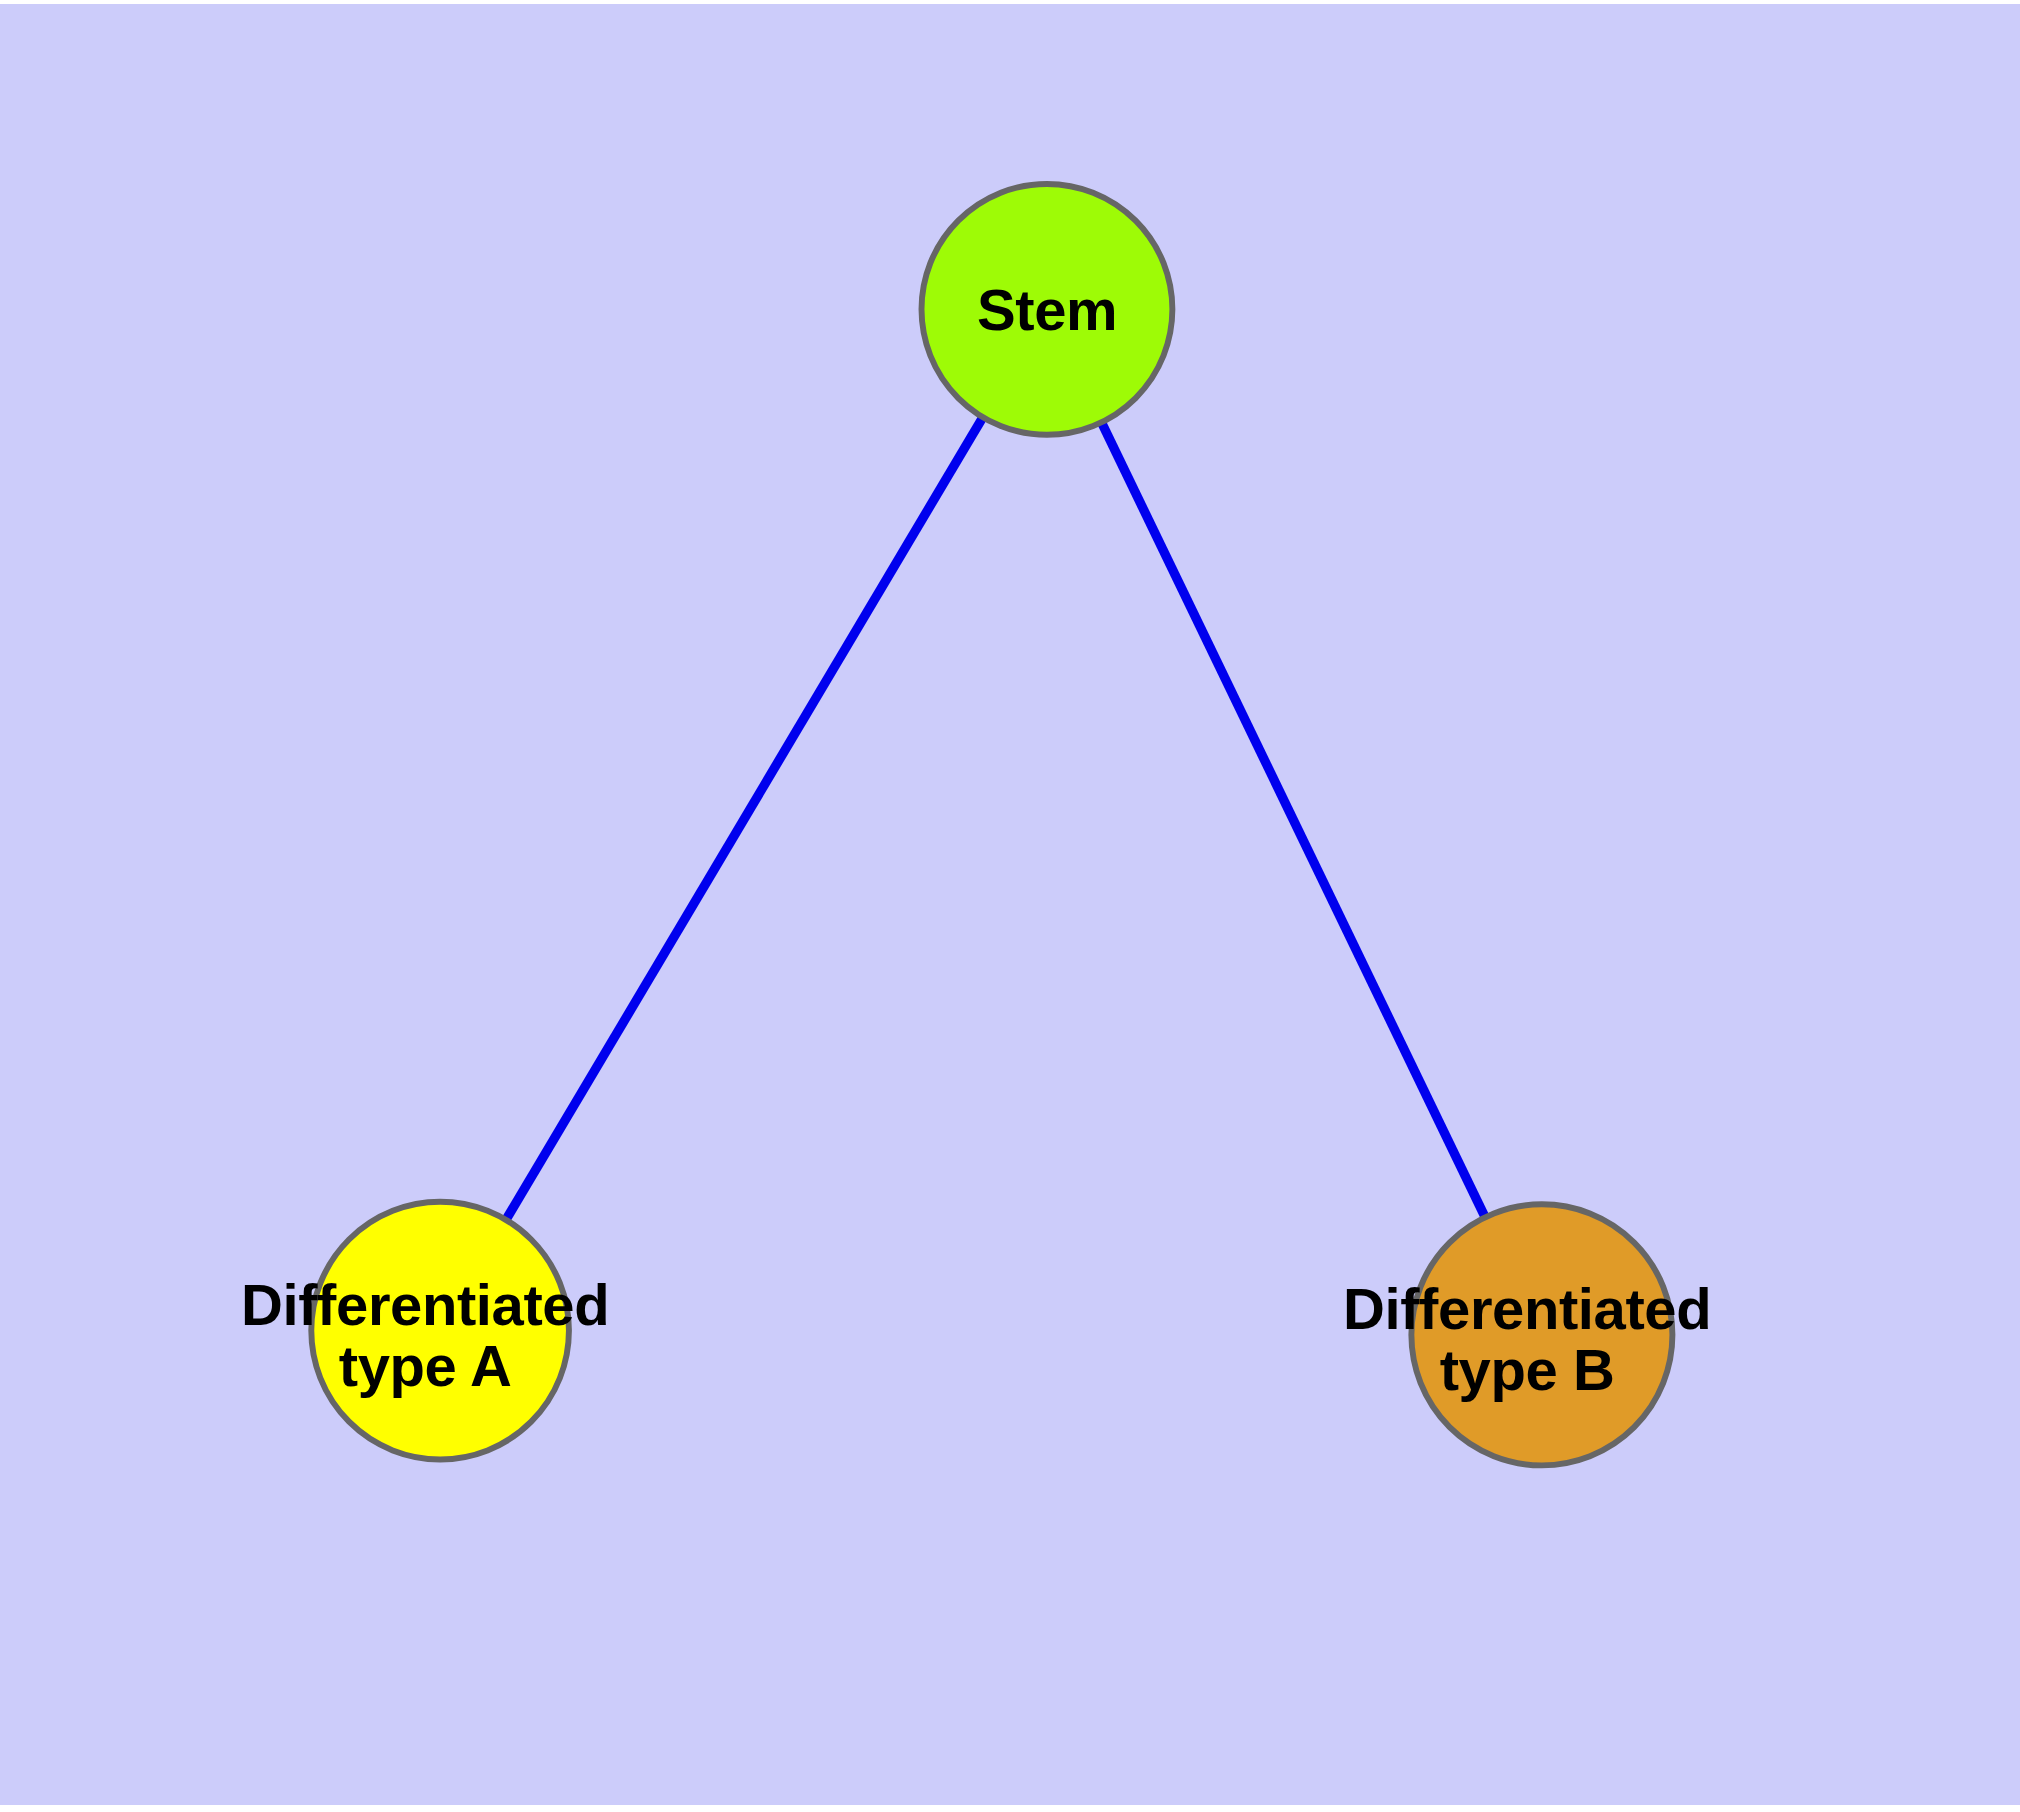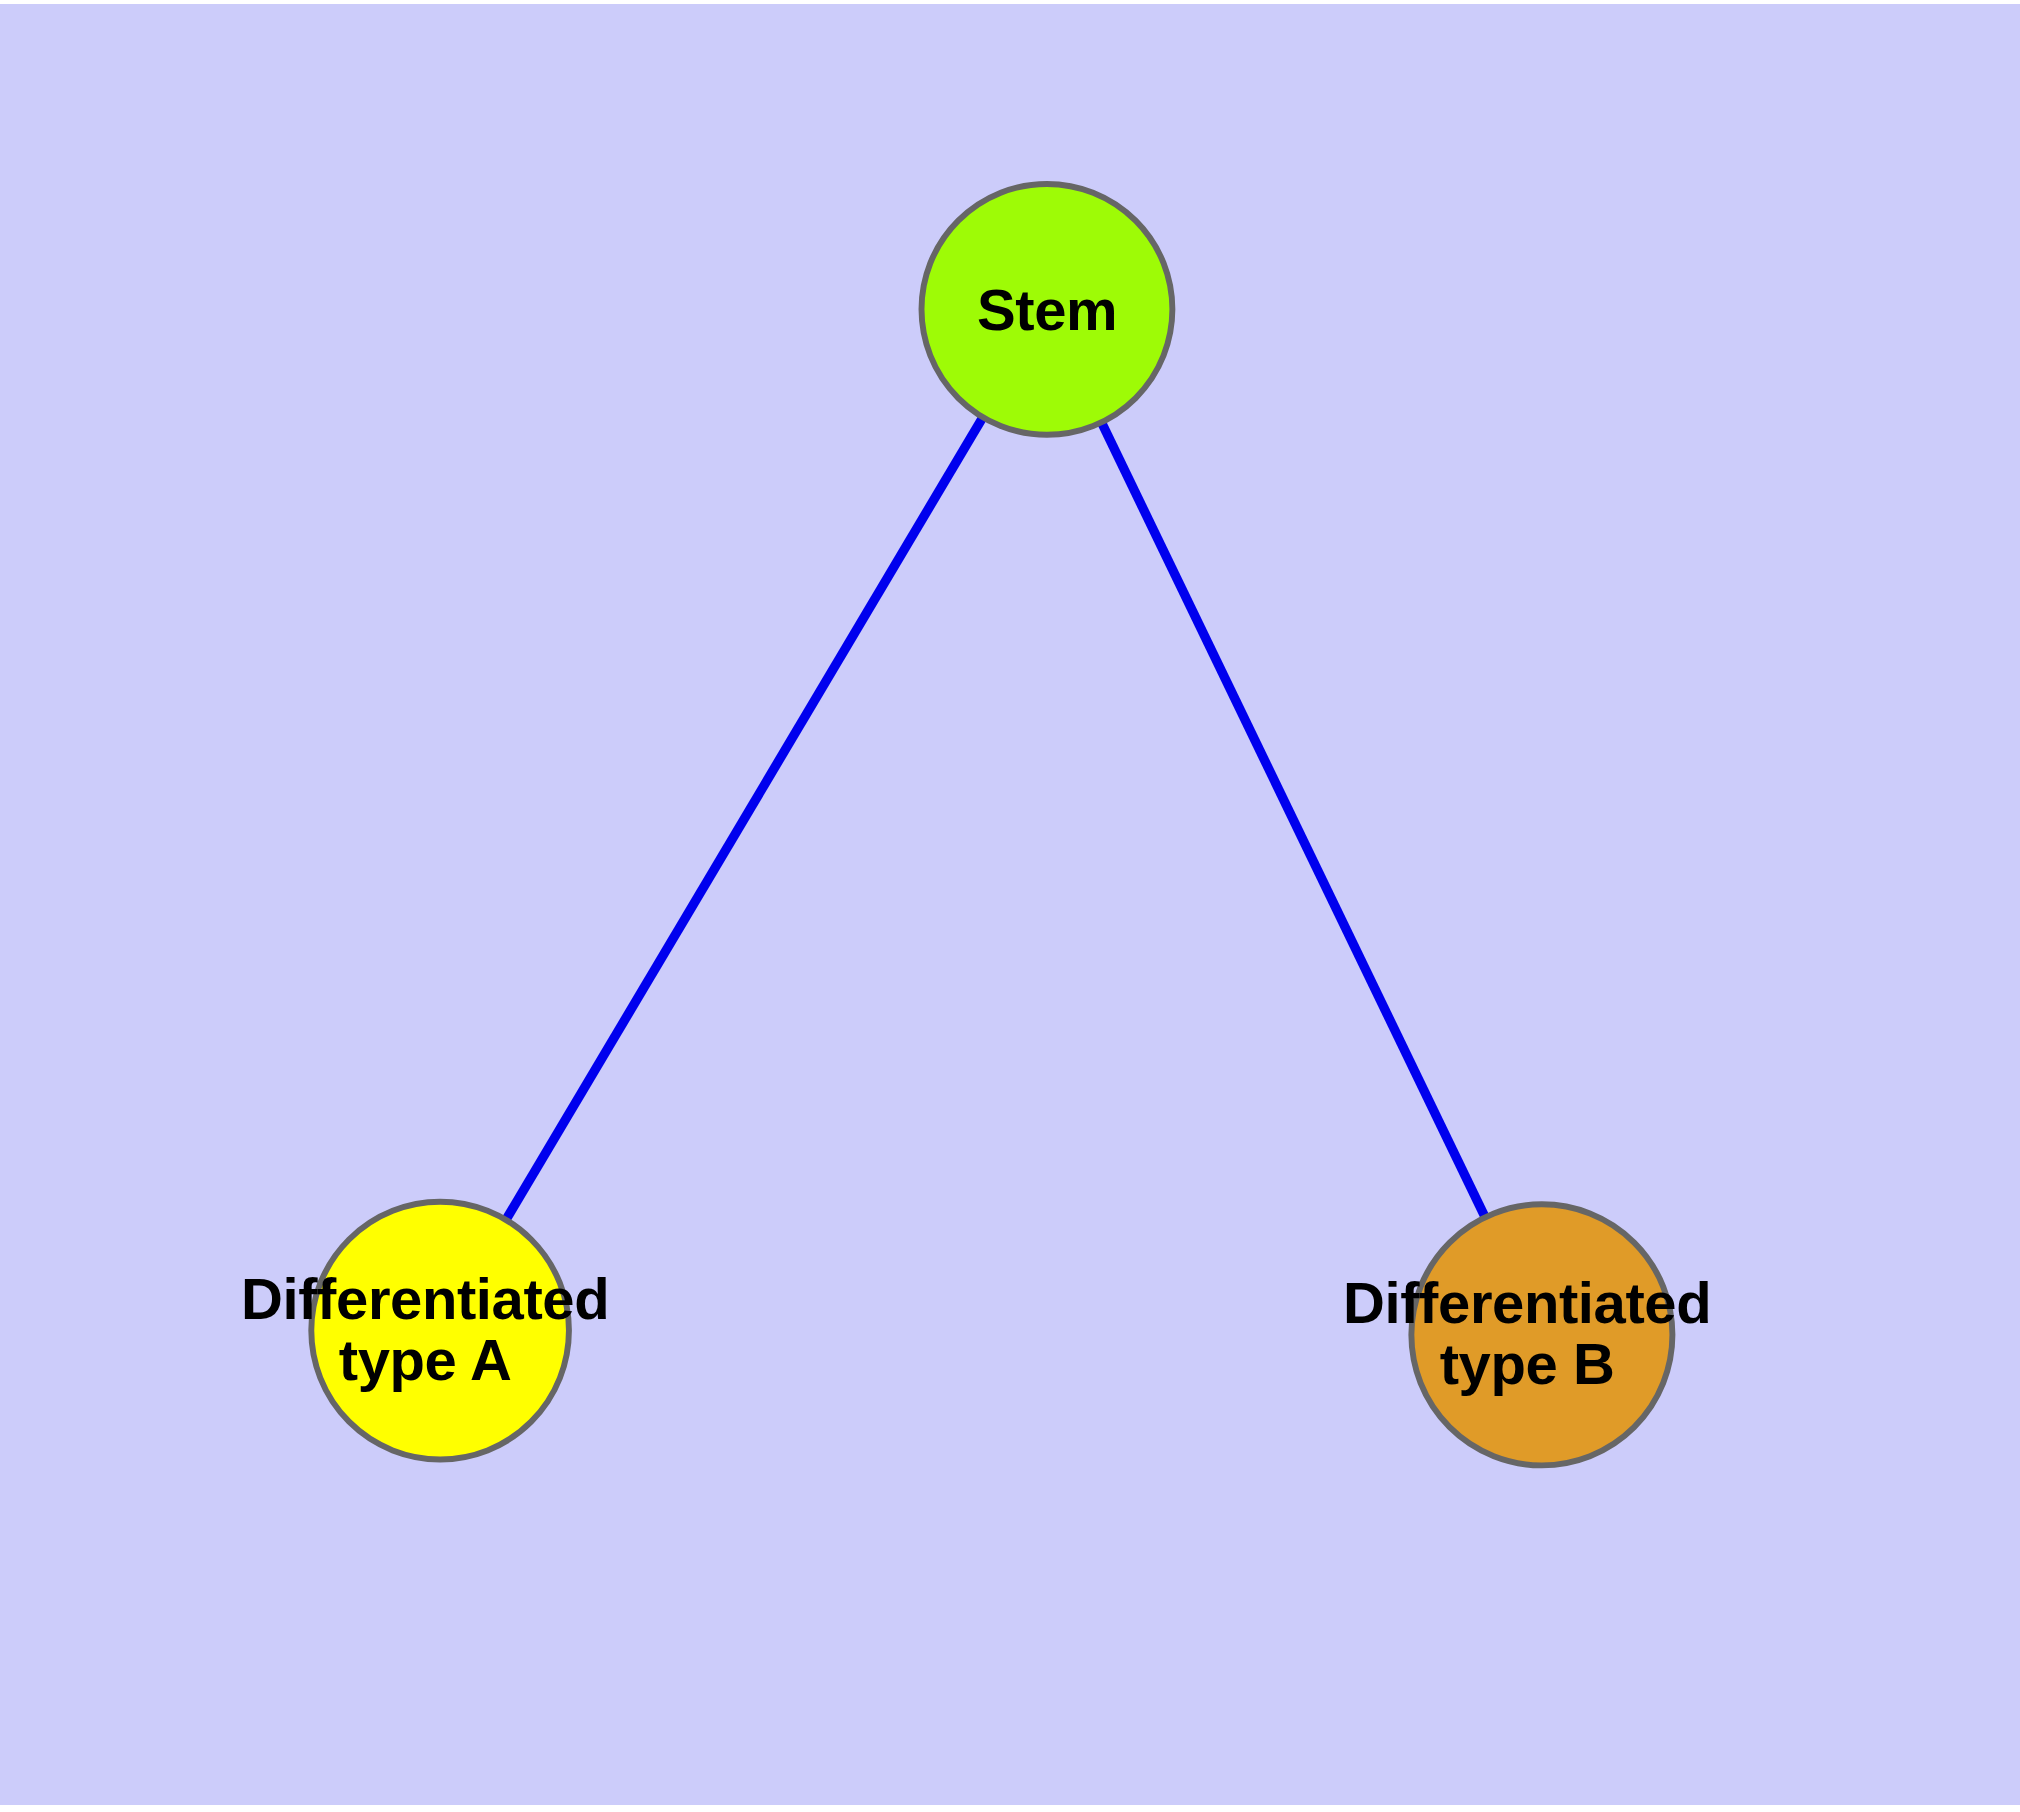--- a/index.html
+++ b/index.html
@@ -40,20 +40,21 @@
     line-height: 1.06;
     white-space: pre;
     letter-spacing: -0.4px;
     pointer-events: none;
   }
   .node-label.single {
     font-size: 58px;
   }
   .node-label.double {
     font-size: 58px;
+    margin-top: 6px;
   }
 </style>
 </head>
 <body>
 
 <div id="canvas">
 
   <div id="plot-area"></div>
 
   <svg id="graph-svg" viewBox="0 0 2384 2138">

